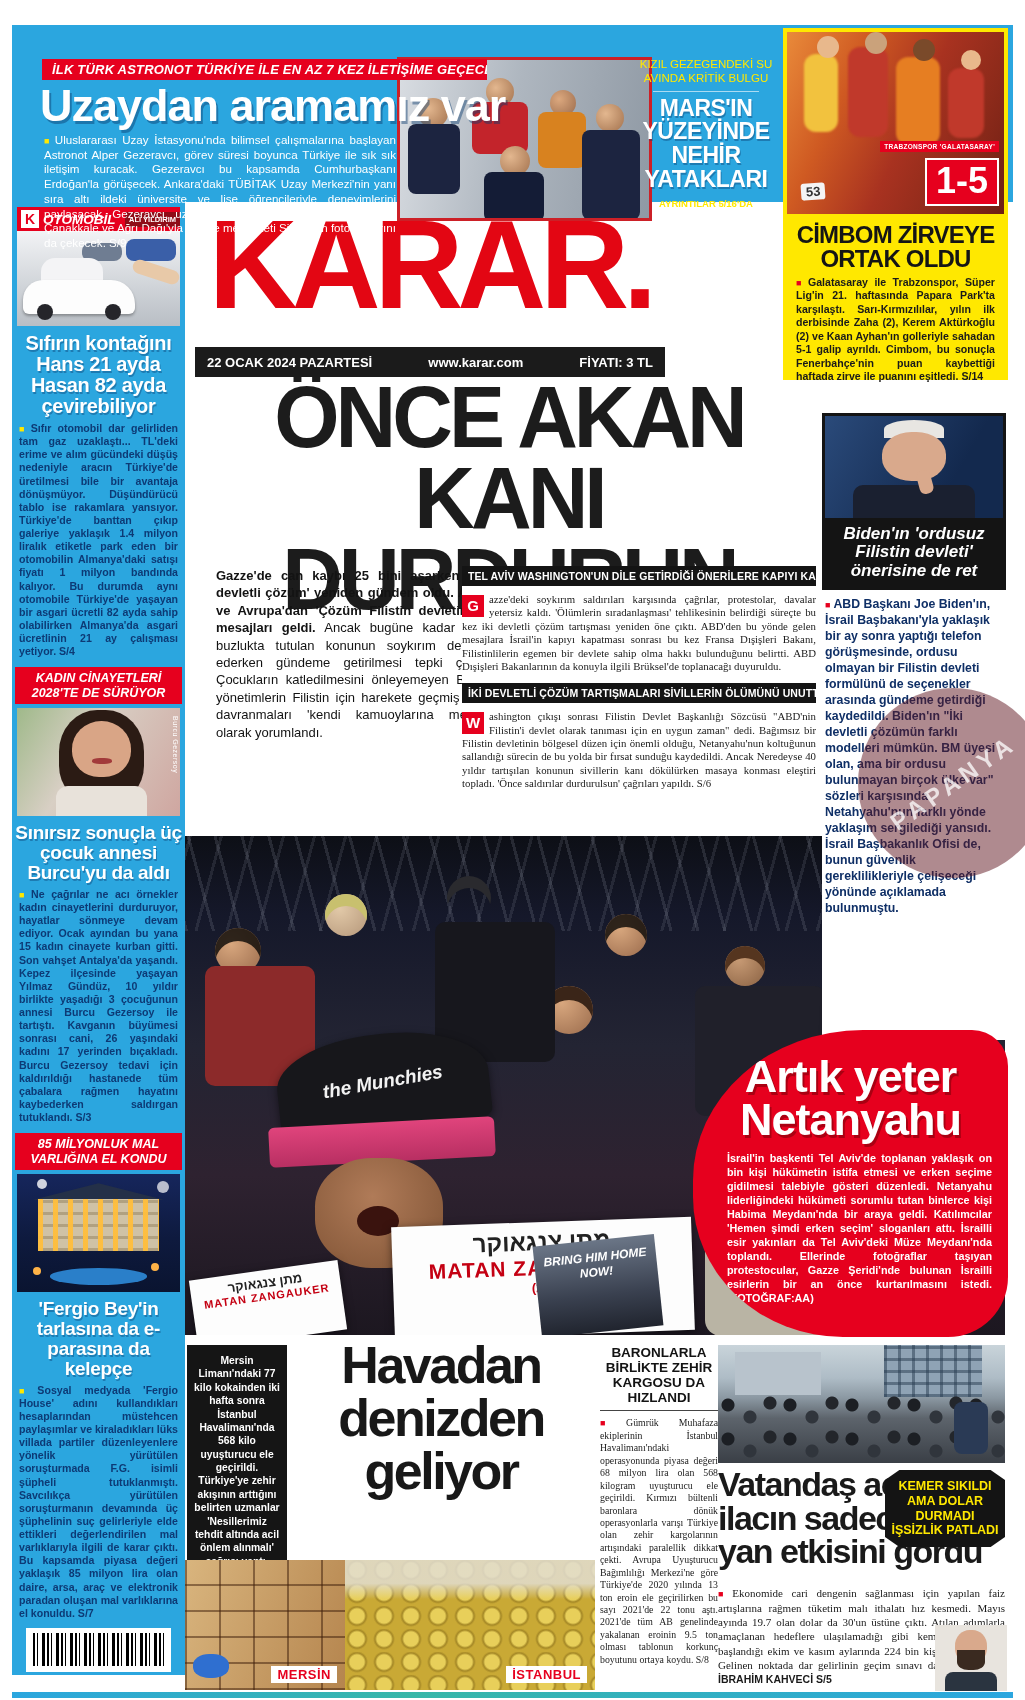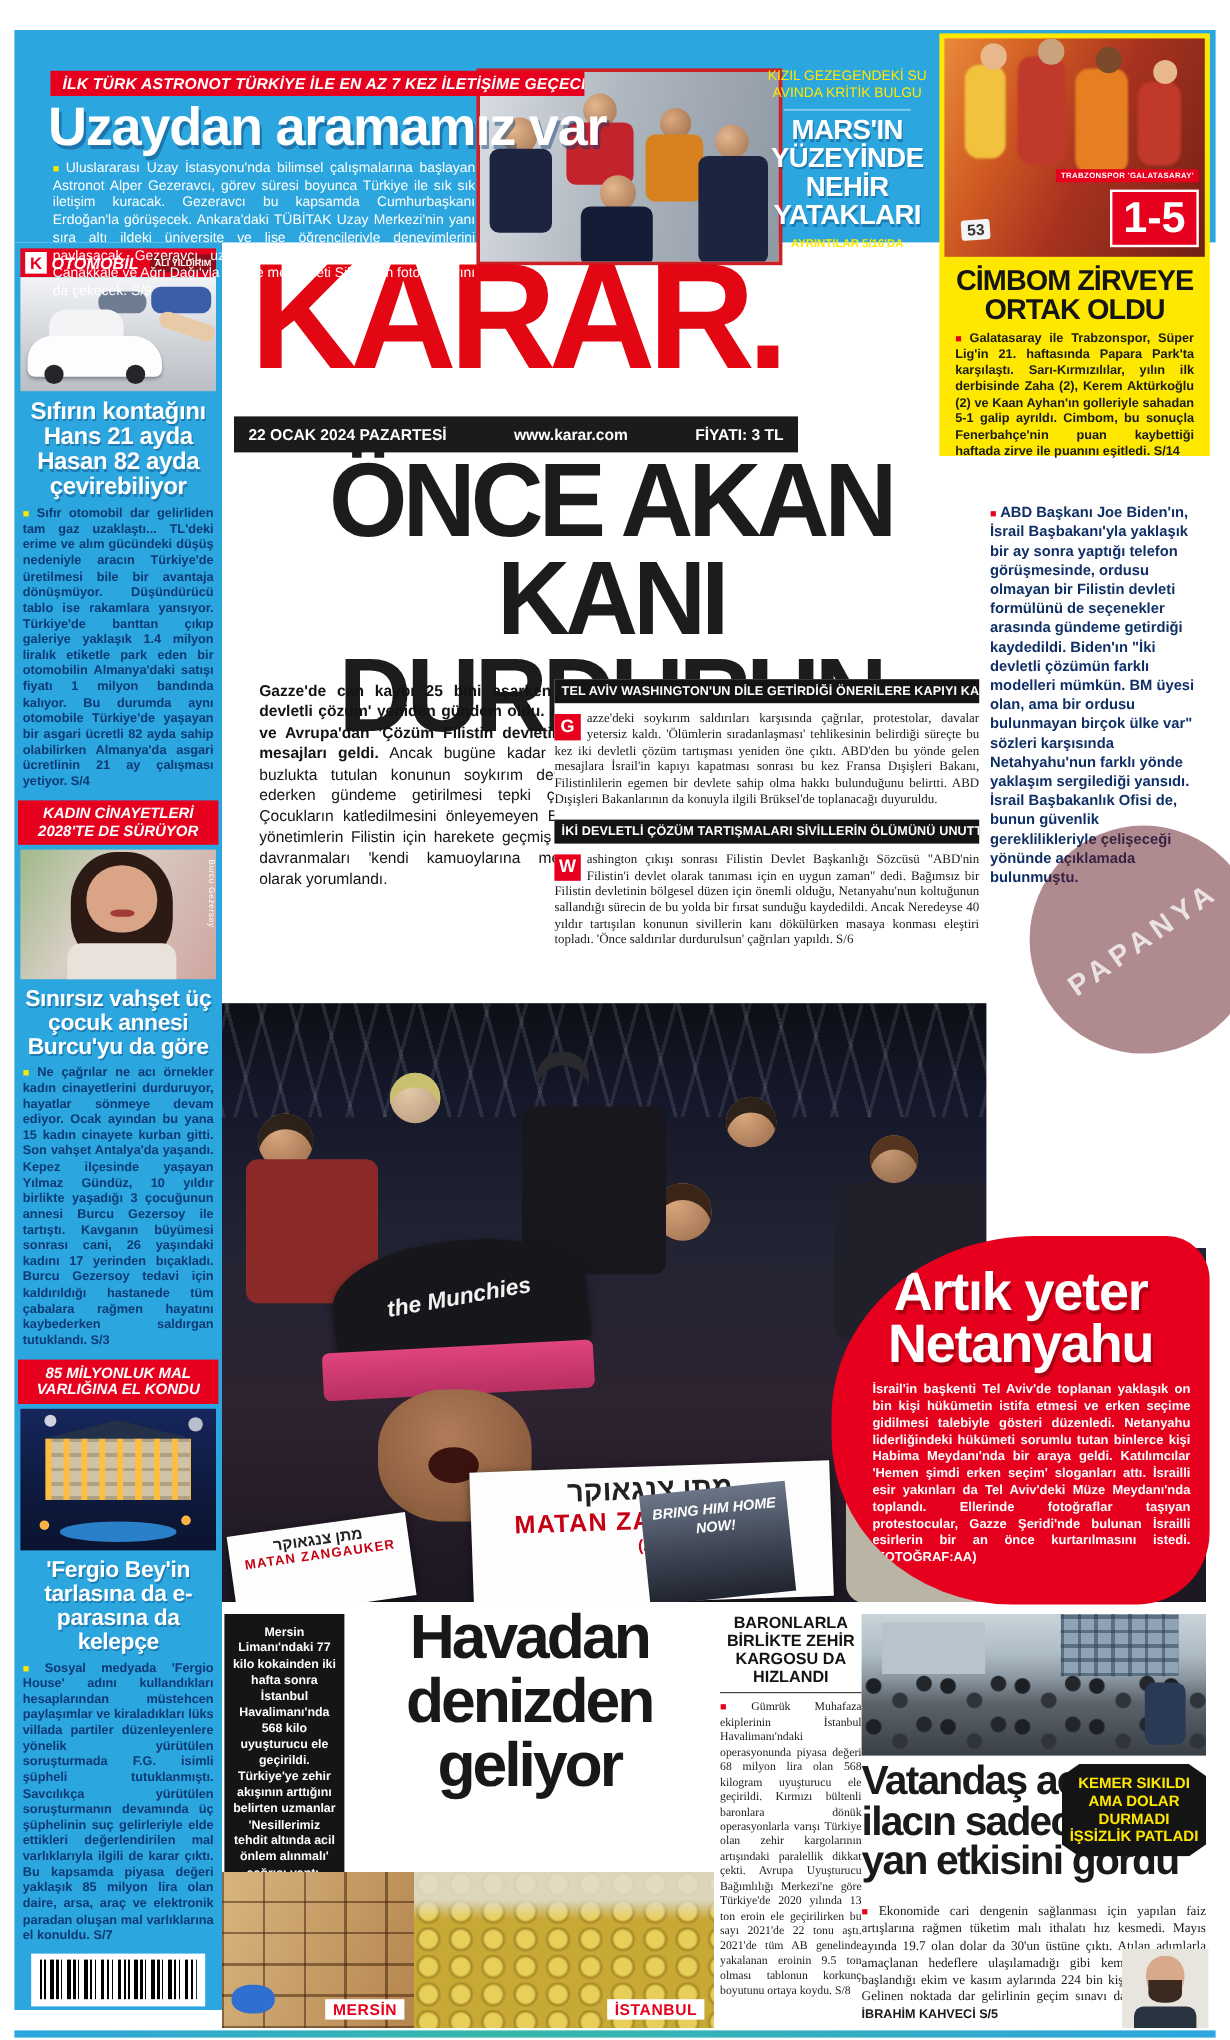--- a/index.html
+++ b/index.html
@@ -232,21 +232,21 @@
     <div class="rail-body"><span class="bullet-y">■</span><span>Sıfır otomobil dar gelirliden tam gaz uzaklaştı... TL'deki erime ve alım gücündeki düşüş nedeniyle aracın Türkiye'de üretilmesi bile bir avantaja dönüşmüyor. Düşündürücü tablo ise rakamlara yansıyor. Türkiye'de banttan çıkıp galeriye yaklaşık 1.4 milyon liralık etiketle park eden bir otomobilin Almanya'daki satışı fiyatı 1 milyon bandında kalıyor. Bu durumda aynı otomobile Türkiye'de yaşayan bir asgari ücretli 82 ayda sahip olabilirken Almanya'da asgari ücretlinin 21 ay çalışması yetiyor. S/4</span></div>
 
     <div class="rail-kicker">KADIN CİNAYETLERİ 2028'TE DE SÜRÜYOR</div>
     <div class="rail-photo" style="height:108px;background:linear-gradient(120deg,#9fb98a,#d8cfc4 40%,#cfa6a0)">
       <div style="position:absolute;left:26%;top:2%;width:52%;height:86%;background:#2b1b14;border-radius:45% 45% 40% 40%"></div>
       <div style="position:absolute;left:34%;top:12%;width:36%;height:52%;background:#d9a586;border-radius:50% 50% 46% 46%"></div>
       <div style="position:absolute;left:46%;top:46%;width:12%;height:6%;background:#a23a3a;border-radius:40%"></div>
       <div style="position:absolute;left:24%;top:72%;width:56%;height:30%;background:#e8e2da;border-radius:12px 12px 0 0"></div>
       <span class="vcap">Burcu Gezersoy</span>
     </div>
-    <div class="rail-headline" style="font-size:19px">Sınırsız vahşet üç çocuk annesi Burcu'yu da göre</div>
+    <div class="rail-headline" style="font-size:19px">Sınırsız sonuçla üç çocuk annesi Burcu'yu da aldı</div>
     <div class="rail-body"><span class="bullet-y">■</span><span>Ne çağrılar ne acı örnekler kadın cinayetlerini durduruyor, hayatlar sönmeye devam ediyor. Ocak ayından bu yana 15 kadın cinayete kurban gitti. Son vahşet Antalya'da yaşandı. Kepez ilçesinde yaşayan Yılmaz Gündüz, 10 yıldır birlikte yaşadığı 3 çocuğunun annesi Burcu Gezersoy ile tartıştı. Kavganın büyümesi sonrası cani, 26 yaşındaki kadını 17 yerinden bıçakladı. Burcu Gezersoy tedavi için kaldırıldığı hastanede tüm çabalara rağmen hayatını kaybederken saldırgan tutuklandı. S/3</span></div>
 
     <div class="rail-kicker">85 MİLYONLUK MAL VARLIĞINA EL KONDU</div>
     <div class="rail-photo" style="height:118px;background:linear-gradient(#16265c 0%,#0e1a3e 55%,#0a1430 100%)">
       <div style="position:absolute;left:10%;top:8%;width:80%;height:14%;background:#243048;clip-path:polygon(0 100%,50% 0,100% 100%)"></div>
       <div style="position:absolute;left:13%;top:21%;width:74%;height:44%;background:#cfc2a6;background-image:repeating-linear-gradient(90deg,rgba(255,190,60,.95) 0 5px,transparent 5px 15px),repeating-linear-gradient(0deg,rgba(120,100,60,.35) 0 3px,transparent 3px 12px)"></div>
       <div style="position:absolute;left:20%;bottom:6%;width:60%;height:14%;background:#2a7fc9;border-radius:50%"></div>
       <div class="blob" style="left:10%;bottom:14%;width:8px;height:8px;background:#ffb347"></div>
       <div class="blob" style="left:82%;bottom:18%;width:8px;height:8px;background:#ffb347"></div>
       <div class="blob" style="left:12%;top:4%;width:10px;height:10px;background:rgba(255,255,255,.8)"></div>
@@ -274,20 +274,29 @@
 
   <div class="intro"><b>Gazze'de can kaybı 25 bini aşarken 'iki devletli çözüm' yeniden gündem oldu. ABD ve Avrupa'dan 'Çözüm Filistin devletinde' mesajları geldi.</b><span> Ancak bugüne kadar hep buzlukta tutulan konunun soykırım devam ederken gündeme getirilmesi tepki çekti. Çocukların katledilmesini önleyemeyen Batılı yönetimlerin Filistin için harekete geçmiş gibi davranmaları 'kendi kamuoylarına mesaj' olarak yorumlandı.</span></div>
   <div class="subs">
     <div class="sub-bar">TEL AVİV WASHINGTON'UN DİLE GETİRDİĞİ ÖNERİLERE KAPIYI KAPATTI</div>
     <p class="sub-body"><span class="dropcap">G</span><span>azze'deki soykırım saldırıları karşısında çağrılar, protestolar, davalar yetersiz kaldı. 'Ölümlerin sıradanlaşması' tehlikesinin belirdiği süreçte bu kez iki devletli çözüm tartışması yeniden öne çıktı. ABD'den bu yönde gelen mesajlara İsrail'in kapıyı kapatması sonrası bu kez Fransa Dışişleri Bakanı, Filistinlilerin egemen bir devlete sahip olma hakkı bulunduğunu belirtti. ABD Dışişleri Bakanlarının da konuyla ilgili Brüksel'de toplanacağı duyuruldu.</span></p>
     <div class="sub-bar">İKİ DEVLETLİ ÇÖZÜM TARTIŞMALARI SİVİLLERİN ÖLÜMÜNÜ UNUTTURMASIN</div>
     <p class="sub-body"><span class="dropcap">W</span><span>ashington çıkışı sonrası Filistin Devlet Başkanlığı Sözcüsü "ABD'nin Filistin'i devlet olarak tanıması için en uygun zaman" dedi. Bağımsız bir Filistin devletinin bölgesel düzen için önemli olduğu, Netanyahu'nun koltuğunun sallandığı sürecin de bu yolda bir fırsat sunduğu kaydedildi. Ancak Neredeyse 40 yıldır tartışılan konunun sivillerin kanı dökülürken masaya konması eleştiri topladı. 'Önce saldırılar durdurulsun' çağrıları yapıldı. S/6</span></p>
   </div>
 
   <div class="biden-col">
+    <div class="biden-frame">
+      <div class="biden-photo">
+        <div style="position:absolute;top:4px;left:33%;width:34%;height:18%;background:#e8e6e2;border-radius:50% 50% 0 0"></div>
+        <div style="position:absolute;top:16%;left:32%;width:36%;height:48%;background:#d9a98c;border-radius:46%"></div>
+        <div style="position:absolute;bottom:0;left:16%;width:68%;height:32%;background:#1a2030;border-radius:10px 10px 0 0"></div>
+        <div style="position:absolute;bottom:24%;left:52%;width:14px;height:24px;background:#d9a98c;border-radius:6px;transform:rotate(-15deg)"></div>
+      </div>
+      <div class="biden-headbox">Biden'ın 'ordusuz Filistin devleti' önerisine de ret</div>
+    </div>
     <div class="biden-body"><span class="bullet-r">■</span><span>ABD Başkanı Joe Biden'ın, İsrail Başbakanı'yla yaklaşık bir ay sonra yaptığı telefon görüşmesinde, ordusu olmayan bir Filistin devleti formülünü de seçenekler arasında gündeme getirdiği kaydedildi. Biden'ın "İki devletli çözümün farklı modelleri mümkün. BM üyesi olan, ama bir ordusu bulunmayan birçok ülke var" sözleri karşısında Netahyahu'nun farklı yönde yaklaşım sergilediği yansıdı. İsrail Başbakanlık Ofisi de, bunun güvenlik gereklilikleriyle çelişeceği yönünde açıklamada bulunmuştu.</span></div>
   </div>
 
   <div class="protest">
     <div class="truss"></div>
     <div class="ph" style="left:30px;top:92px;width:46px;height:46px;background:radial-gradient(circle at 35% 35%,#d8a77e,#9a6b4c)"></div>
     <div class="ph" style="left:140px;top:58px;width:42px;height:42px;background:radial-gradient(circle at 35% 35%,#e2c9a8,#b5977a);box-shadow:inset 0 12px 0 #c8c06e"></div>
     <div class="ph" style="left:262px;top:40px;width:44px;height:44px;background:radial-gradient(circle at 35% 35%,#caa084,#8e6а49);box-shadow:inset 0 12px 0 #2a2a2e"></div>
     <div class="ph" style="left:420px;top:78px;width:42px;height:42px;background:radial-gradient(circle at 35% 35%,#d8a77e,#9a6b4c)"></div>
     <div class="ph" style="left:540px;top:110px;width:40px;height:40px;background:radial-gradient(circle at 35% 35%,#c79a74,#8a6243);box-shadow:inset 0 12px 0 #55351f"></div>

